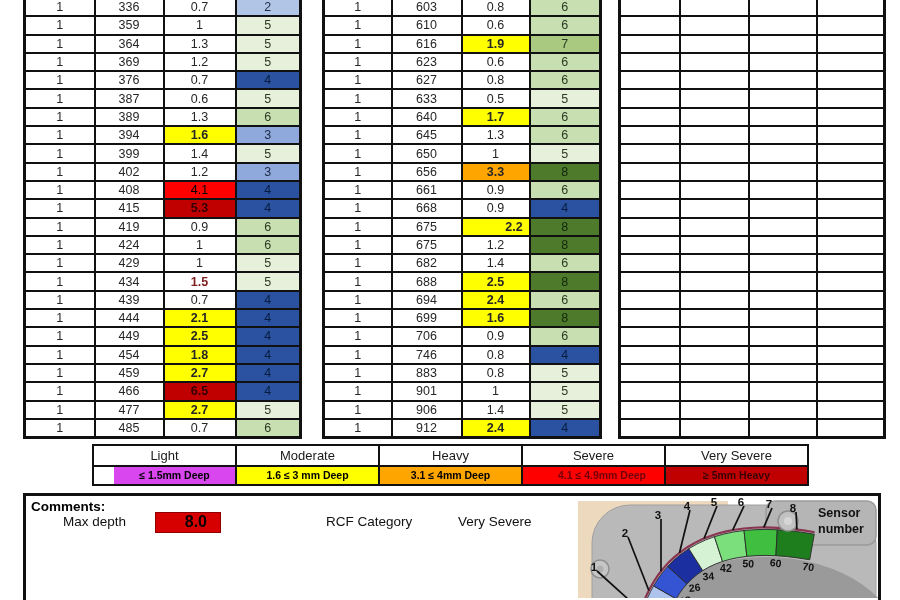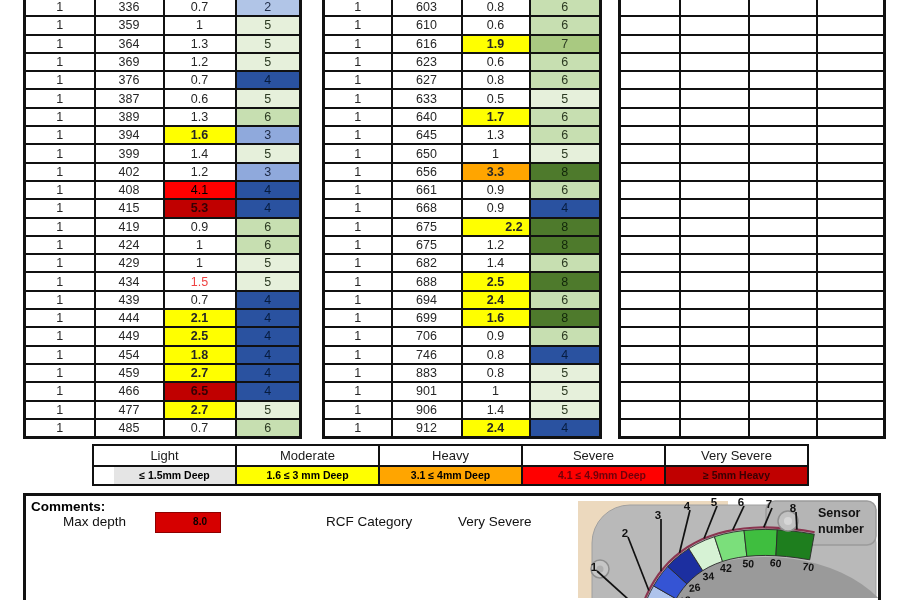--- a/index.html
+++ b/index.html
@@ -13,21 +13,21 @@
   .legend .col:first-child{border-left:none;}
   .legend .hd{height:19px;background:#fff;text-align:center;font-size:13px;line-height:19px;
               border-bottom:2px solid #111;}
   .legend .rng{height:17px;text-align:center;font-size:10.5px;font-weight:bold;line-height:17px;}
   .comments-box{position:absolute;left:23px;top:493px;width:852px;height:120px;
                 border:3px solid #111;background:#fff;}
   .comments-title{position:absolute;left:5px;top:3px;font-size:13.5px;font-weight:bold;color:#000;}
   .maxdepth-label{position:absolute;left:37px;top:18px;font-size:13.5px;color:#111;}
   .maxdepth-cell{position:absolute;left:129px;top:16px;width:66px;height:21px;
                  background:#D60000;border:1.5px solid #8d0000;box-sizing:border-box;
-                 text-align:right;font-size:10px;font-weight:bold;color:#0c0000;
+                 text-align:right;font-size:16px;font-weight:bold;color:#0c0000;
                  line-height:18px;padding-right:13px;}
   .rcf-label{position:absolute;left:300px;top:18px;font-size:13.5px;color:#111;}
   .rcf-value{position:absolute;left:432px;top:18px;font-size:13.5px;color:#111;}
   .diagram{position:absolute;left:578px;top:497px;width:300px;height:101px;overflow:hidden;}
 </style>
 </head>
 <body>
 
 <div class="screen">
 
@@ -125,21 +125,21 @@
         </tr>
         <tr>
           <td>1</td>
           <td>429</td>
           <td style="background: rgb(255, 255, 255); color: rgb(38, 38, 38); font-weight: normal;">1</td>
           <td style="background: rgb(230, 240, 219); color: rgb(44, 58, 34);">5</td>
         </tr>
         <tr>
           <td>1</td>
           <td>434</td>
-          <td style="background: rgb(255, 255, 255); color: #ef4444; font-weight: normal;">1.5</td>
+          <td style="background: rgb(255, 255, 255); color: #7f1d1d; font-weight: bold;">1.5</td>
           <td style="background: rgb(230, 240, 219); color: rgb(44, 58, 34);">5</td>
         </tr>
         <tr>
           <td>1</td>
           <td>439</td>
           <td style="background: rgb(255, 255, 255); color: rgb(38, 38, 38); font-weight: normal;">0.7</td>
           <td style="background: rgb(42, 82, 160); color: rgb(7, 28, 63);">4</td>
         </tr>
         <tr>
           <td>1</td>
@@ -492,21 +492,21 @@
           <td></td>
           <td></td>
           <td></td>
         </tr>
       </tbody>
   </table>
 
   <div class="legend" id="legend">
       <div class="col">
         <div class="hd">Light</div>
-        <div class="rng" style="background: #e5e5e5; color: rgb(0, 0, 0); margin-left: 20px;">≤ 1.5mm Deep</div>
+        <div class="rng" style="background: #d946ef; color: rgb(0, 0, 0); margin-left: 20px;">≤ 1.5mm Deep</div>
       </div>
       <div class="col">
         <div class="hd">Moderate</div>
         <div class="rng" style="background: rgb(255, 255, 0); color: rgb(0, 0, 0);">1.6 ≤ 3 mm Deep</div>
       </div>
       <div class="col">
         <div class="hd">Heavy</div>
         <div class="rng" style="background: rgb(255, 165, 0); color: rgb(0, 0, 0);">3.1 ≤ 4mm Deep</div>
       </div>
       <div class="col">

